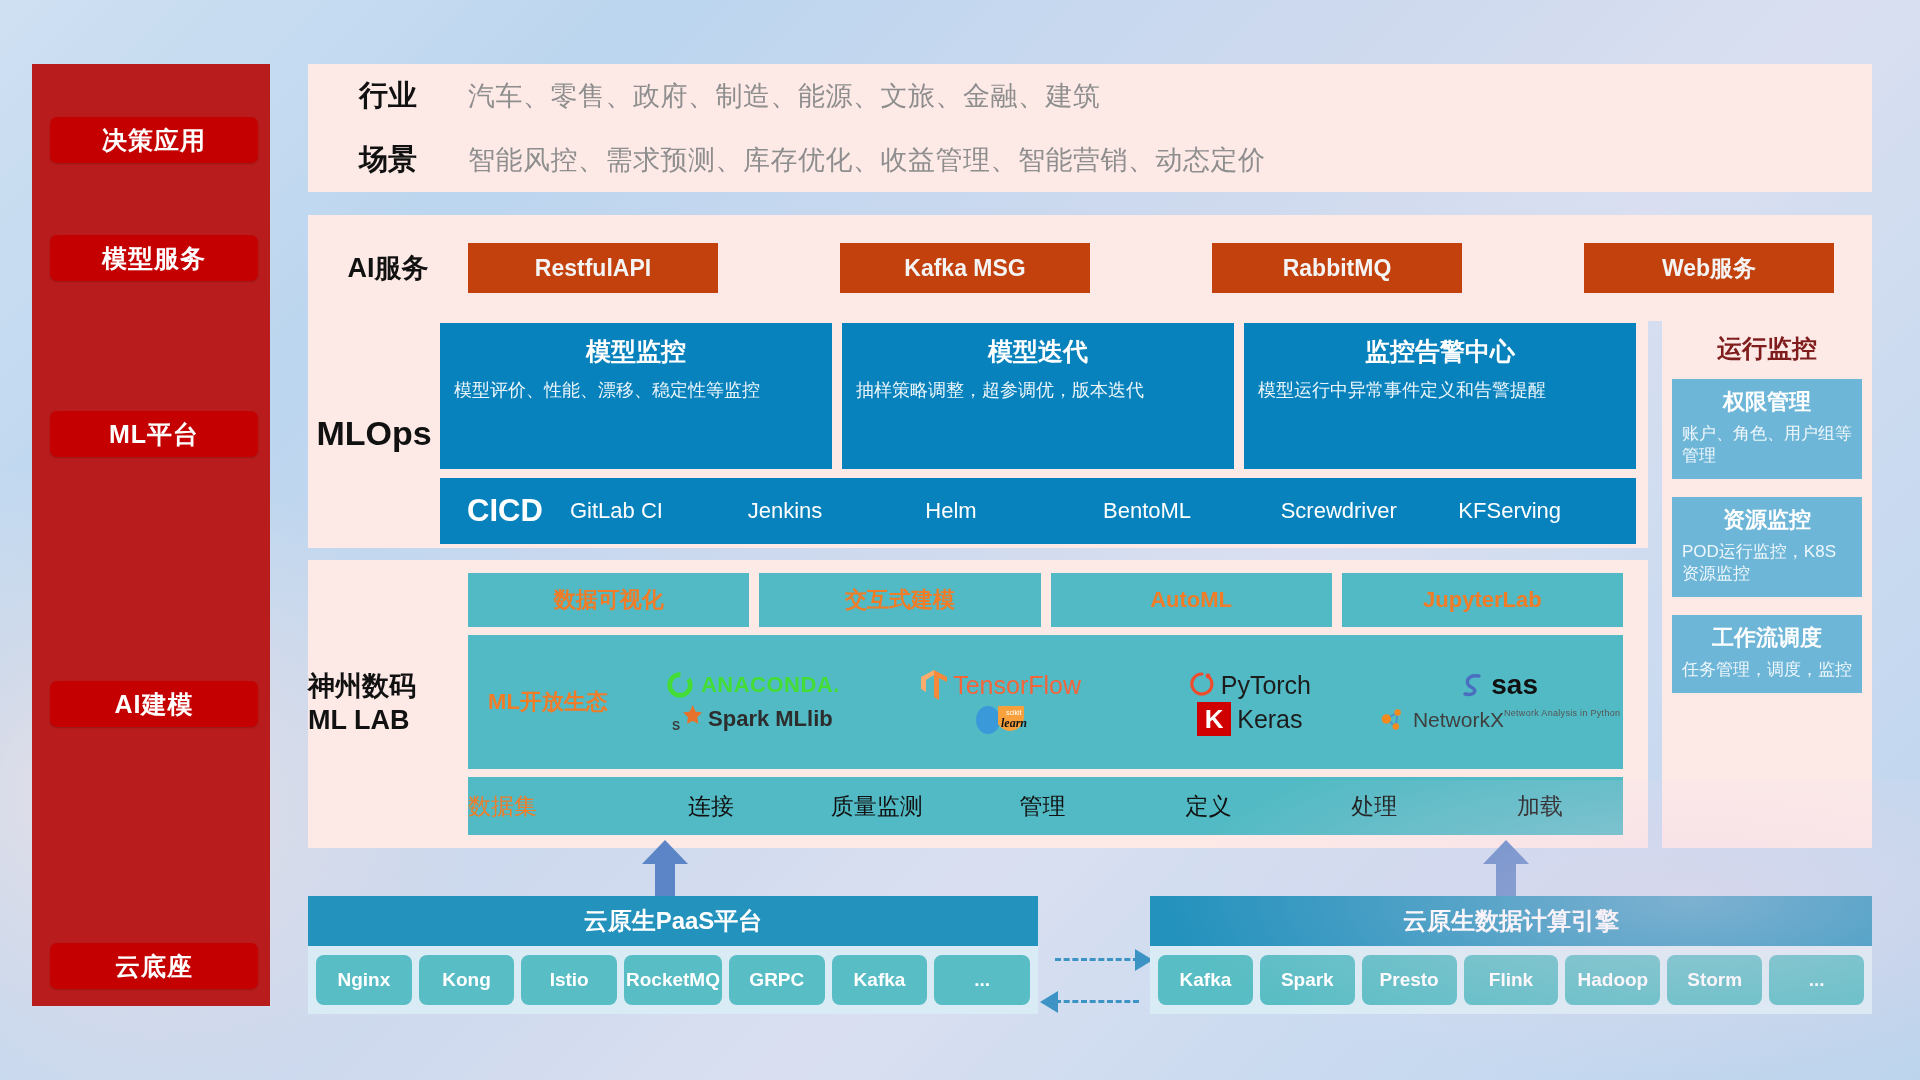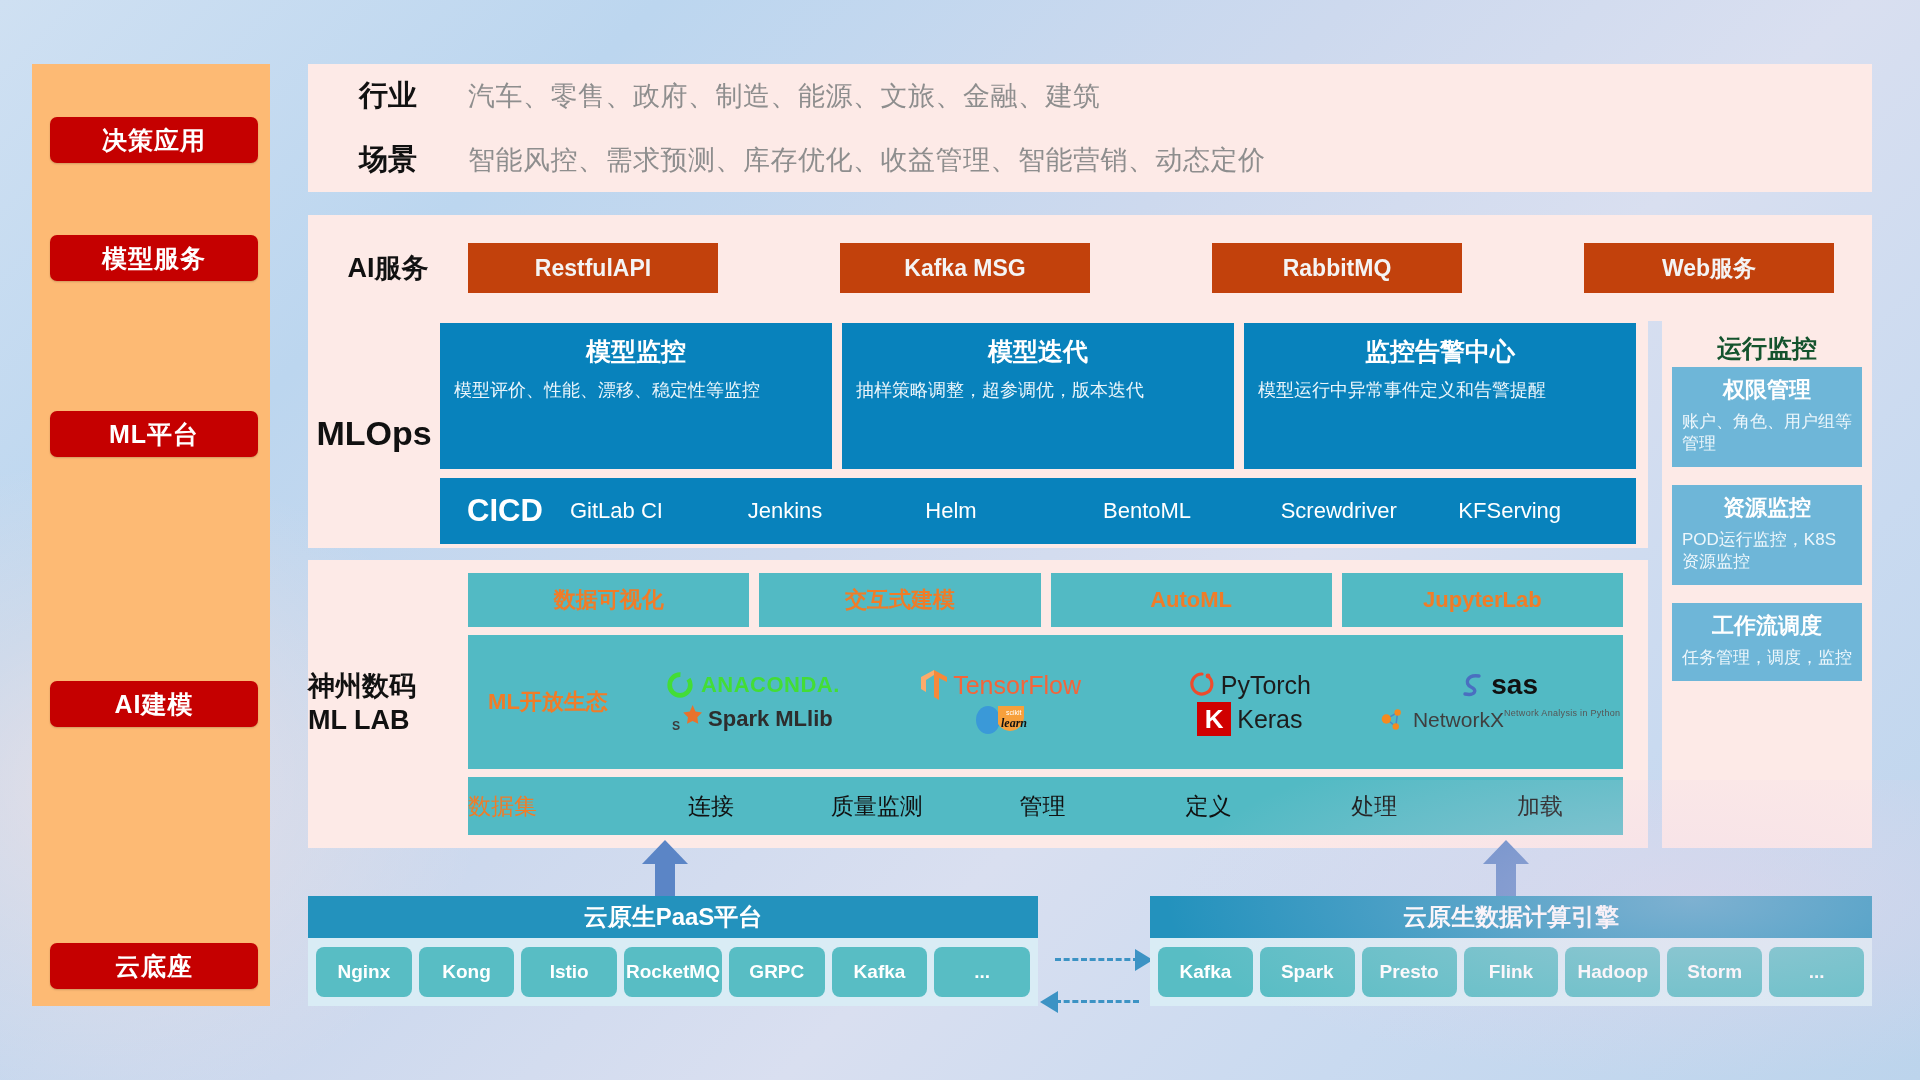--- a/index.html
+++ b/index.html
@@ -20,21 +20,21 @@
     background:radial-gradient(ellipse at 70% 40%, rgba(236,214,233,.45), rgba(236,214,233,0) 70%);
     pointer-events:none;
   }
 
   #root { position: absolute; inset: 0; }
 
   
   .rail {
     position: absolute; left: 32px; top: 64px;
     width: 238px; height: 942px;
-    background: #fdba74;
+    background: #b91c1c;
   }
   .rail-chip {
     position: absolute; left: 18px; width: 208px; height: 46px;
     background: #c50000; border-radius: 7px;
     color: #fff; font-weight: bold; font-size: 25px;
     display: flex; align-items: center; justify-content: center;
     letter-spacing: 1px;
     box-shadow: 0 1px 2px rgba(0,0,0,.18);
   }
 
@@ -84,30 +84,30 @@
   .lab-eco { margin-top: 8px; background: #52bac4; height: 134px; display: flex; align-items: center; }
   .eco-title { width: 160px; color: #f07c28; font-weight: bold; font-size: 22px; text-align: center; flex: none; }
   .eco-logos { flex: 1; display: grid; grid-template-columns: repeat(4, 1fr); grid-template-rows: 1fr 1fr; align-items: center; justify-items: center; }
   .lab-data { margin-top: 8px; background: #52bac4; height: 58px; display: flex; align-items: center; }
   .data-title { width: 160px; color: #f07c28; font-weight: normal; font-size: 23px; text-align: left; flex: none; }
   .data-items { flex: 1; display: flex; }
   .data-item { flex: 1; text-align: center; color: #111; font-size: 23px; }
 
   
   .band-mon { left: 1662px; top: 318px; width: 210px; height: 530px; padding: 8px 10px; }
-  .mon-title { text-align: center; font-size: 25px; font-weight: bold; color: #14532d; margin: 6px 0 2px; }
+  .mon-title { text-align: center; font-size: 25px; font-weight: bold; color: #7f1d1d; margin: 6px 0 14px; }
   .mon-card { background: #6eb6d8; margin-bottom: 18px; padding: 8px 10px 12px; }
   .mon-card h5 { color: #fff; font-size: 22px; font-weight: bold; text-align: center; margin-bottom: 6px; }
   .mon-card p { color: #eef7fc; font-size: 17px; line-height: 1.3; }
 
   
   .cloudbox { position: absolute; }
   .cb-head {
     background: #2392bd; color: #fff; font-size: 24px; font-weight: bold;
-    height: 42px; display: flex; align-items: center; justify-content: center;
+    height: 50px; display: flex; align-items: center; justify-content: center;
   }
   .cb-body { background: #d9ecf5; padding: 9px 8px; display: flex; gap: 7px; }
   .cb-tile {
     flex: 1; height: 50px; background: #58bdc4; border-radius: 8px; color: #fff;
     font-size: 19px; font-weight: bold; display: flex; align-items: center;
     justify-content: center; text-align: center; line-height: 1.05; padding: 0 2px;
   }
 
   .paas { left: 308px; top: 896px; width: 730px; }
   .engine { left: 1150px; top: 896px; width: 722px; }

